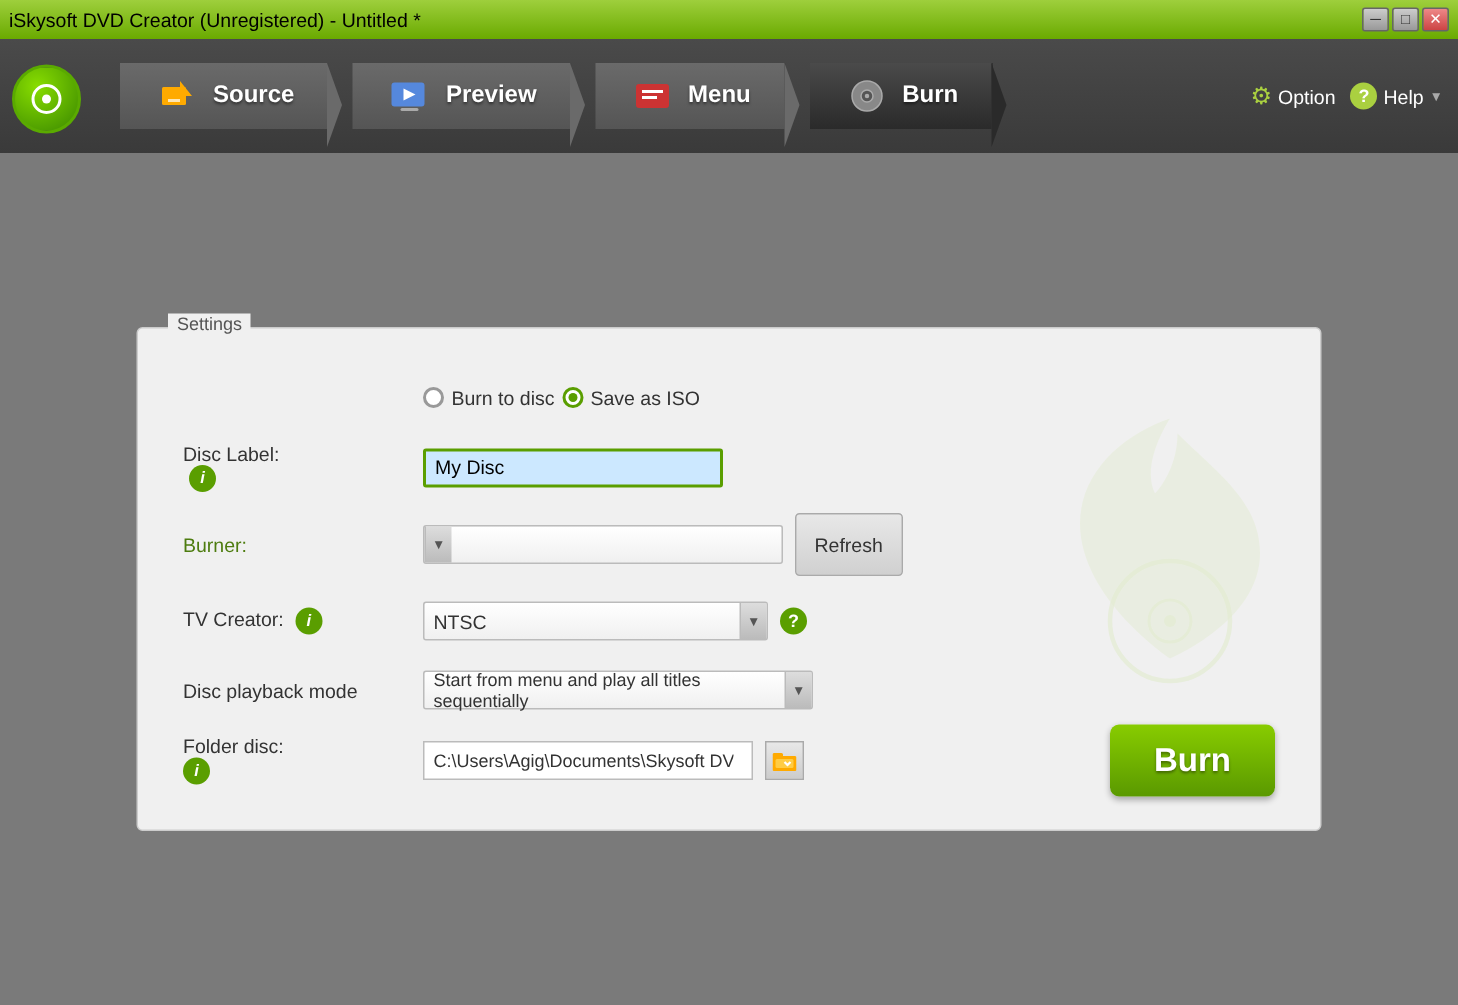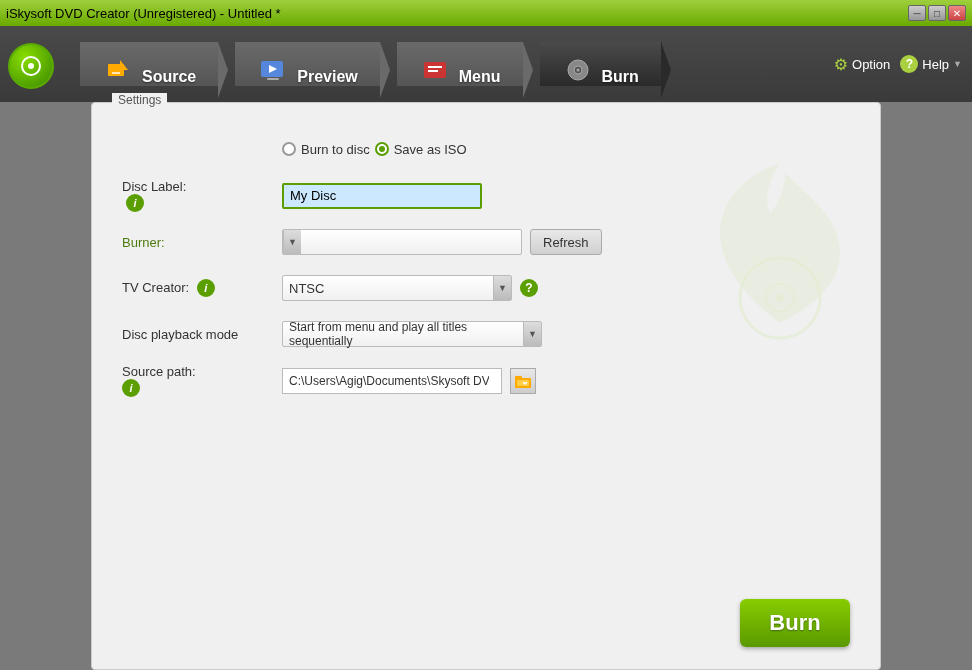--- a/index.html
+++ b/index.html
@@ -48,21 +48,21 @@
       background: linear-gradient(to bottom, #4a4a4a, #3a3a3a);
       display: flex;
       align-items: center;
       padding: 0 10px;
       gap: 0;
       position: relative;
     }
 
     .tab-btn {
       display: flex;
-      align-items: flex-end;
+      align-items: center;
       height: 44px;
       padding: 0 22px;
       cursor: pointer;
       position: relative;
       text-decoration: none;
       gap: 8px;
     }
 
     .tab-btn.inactive {
       background: linear-gradient(to bottom, #6a6a6a, #555);
@@ -155,20 +155,21 @@
       font-size: 12px;
       font-weight: bold;
     }
 
     
     #main {
       width: 100%;
       height: 568px;
       background: #7a7a7a;
       display: flex;
+      align-items: center;
       justify-content: center;
     }
 
     
     #settings-panel {
       width: 790px;
       background: #f0f0f0;
       border: 1px solid #ccc;
       border-radius: 4px;
       padding: 20px 30px 30px;
@@ -320,21 +321,21 @@
     .tvstandard-dropdown {
       width: 230px;
     }
 
     .playback-dropdown {
       width: 240px;
     }
 
     
     .refresh-btn {
-      height: 26px;
+      height: 42px;
       padding: 0 12px;
       background: linear-gradient(to bottom, #e8e8e8, #d0d0d0);
       border: 1px solid #aaa;
       border-radius: 3px;
       cursor: pointer;
       font-size: 13px;
       color: #333;
     }
 
     
@@ -589,21 +590,21 @@
         <div class="settings-controls">
           <div class="dropdown playback-dropdown" style="width:260px;">
             <span class="dropdown-text" style="font-size:12px;">Start from menu and play all titles sequentially</span>
             <div class="dropdown-arrow">▼</div>
           </div>
         </div>
       </div>
 
       <div class="settings-row">
         <div class="settings-label">
-          <span>Source path:</span>
+          <span>Folder disc:</span>
           <span style="margin-left:4px;">
             <span class="info-icon">i</span>
           </span>
         </div>
         <div class="settings-controls">
           <div class="folder-input">
             <span style="font-size:12px;white-space:nowrap;overflow:hidden;max-width:200px;">C:\Users\Agig\Documents\Skysoft DVD Creat</span>
           </div>
           <div class="folder-btn">
             <svg width="16" height="14" viewBox="0 0 16 14">

